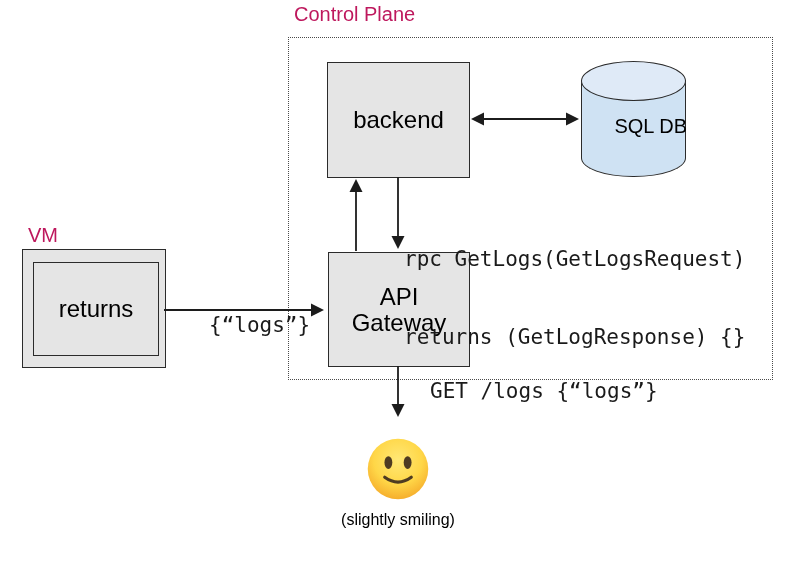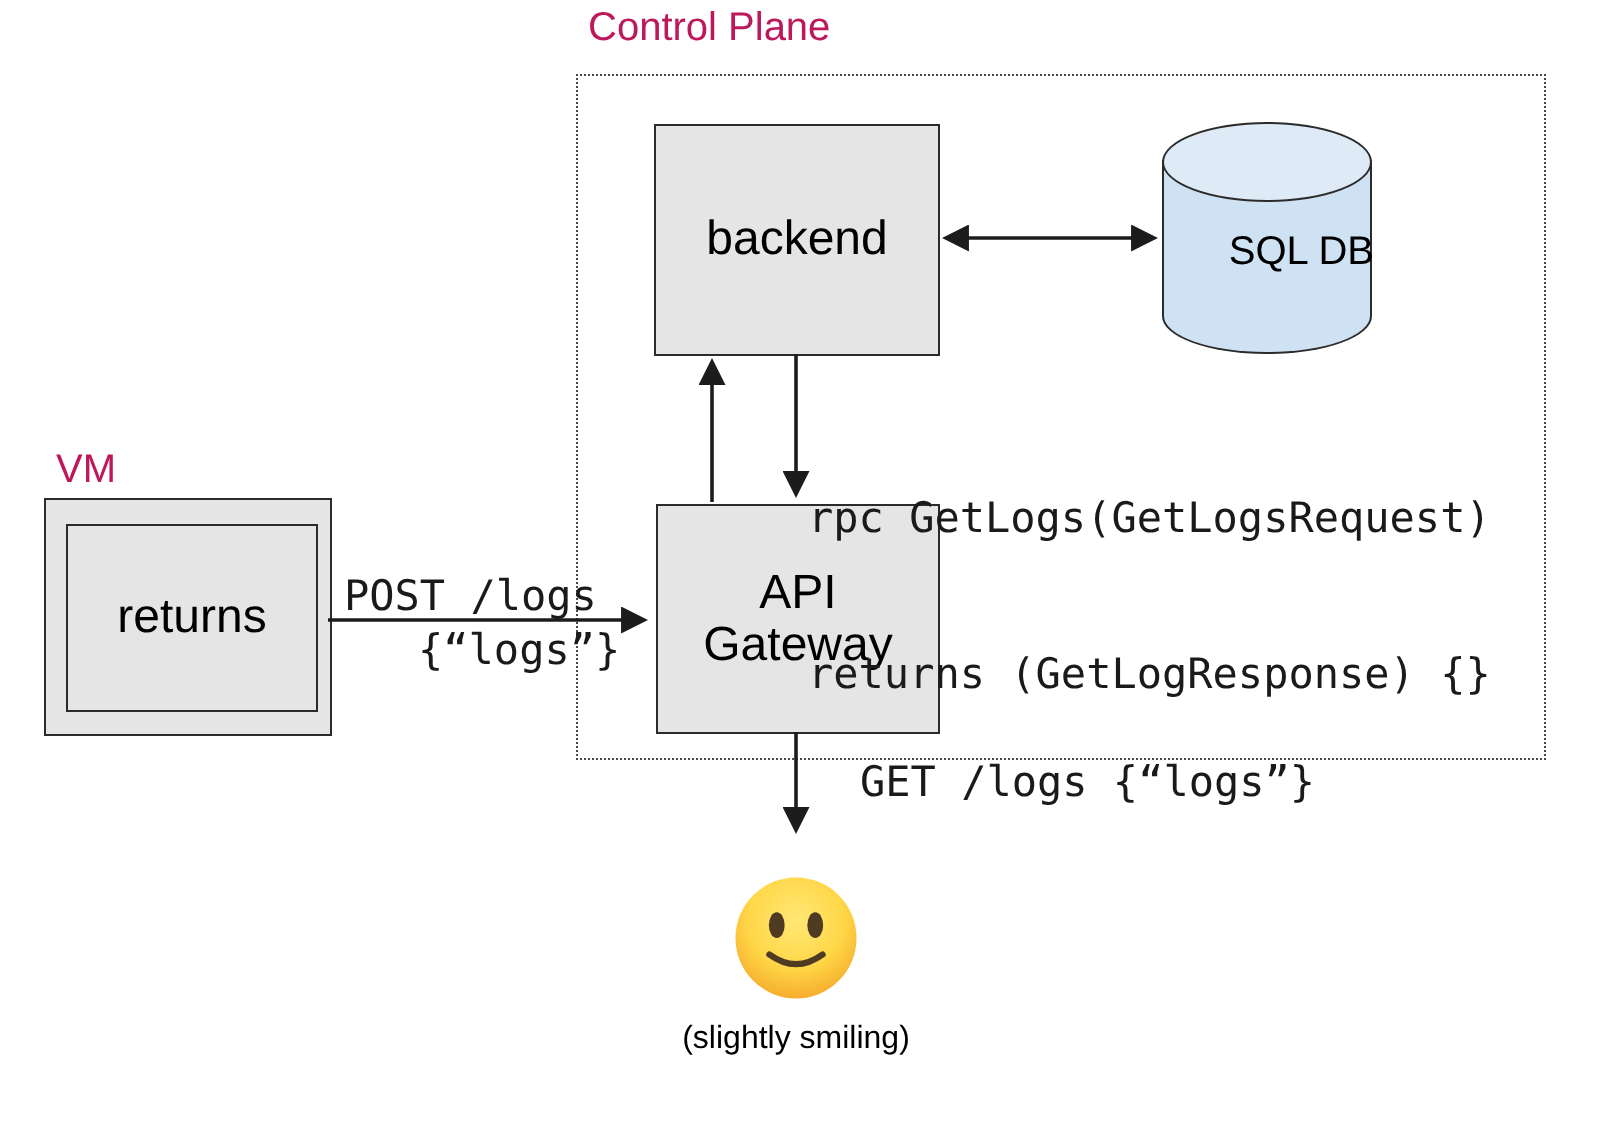--- a/index.html
+++ b/index.html
@@ -79,21 +79,20 @@
         <path d="M0,0 L10,5 L0,10 z" fill="#1c1c1c"></path>
       </marker>
     </defs>
     <line x1="473" y1="119" x2="577" y2="119" stroke="#1c1c1c" stroke-width="1.8" marker-start="url(#ah)" marker-end="url(#ah)"></line>
     <line x1="356" y1="251" x2="356" y2="181" stroke="#1c1c1c" stroke-width="1.8" marker-end="url(#ah)"></line>
     <line x1="398" y1="177" x2="398" y2="247" stroke="#1c1c1c" stroke-width="1.8" marker-end="url(#ah)"></line>
     <line x1="164" y1="310" x2="322" y2="310" stroke="#1c1c1c" stroke-width="1.8" marker-end="url(#ah)"></line>
     <line x1="398" y1="366" x2="398" y2="415" stroke="#1c1c1c" stroke-width="1.8" marker-end="url(#ah)"></line>
   </svg>
 
-  <div class="abs mono post-label-1">POST /logs</div>
   <div class="abs mono post-label-2">{“logs”}</div>
   <div class="abs mono rpc-label">
     <div>rpc GetLogs(GetLogsRequest)</div>
     <div>returns (GetLogResponse) {}</div>
   </div>
   <div class="abs mono get-label">GET /logs {“logs”}</div>
 
   <svg class="smiley" viewBox="0 0 72 72" xmlns="http://www.w3.org/2000/svg">
     <defs>
       <radialGradient id="face" cx="50%" cy="35%" r="72%">

